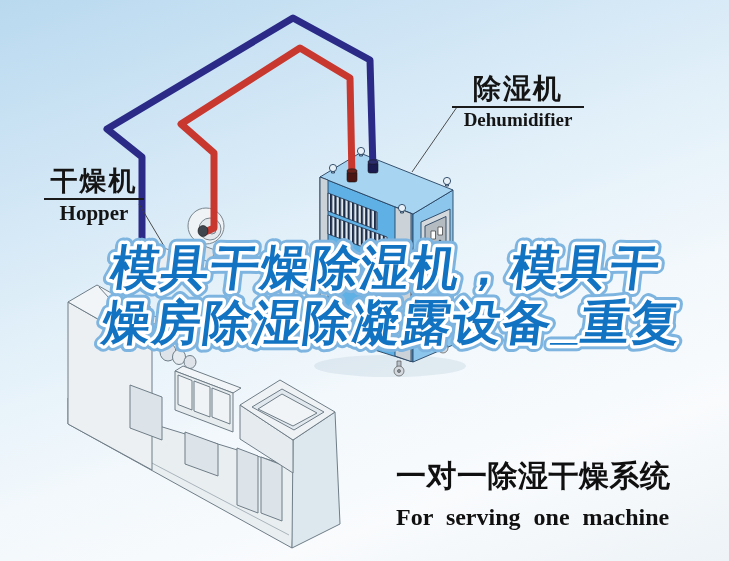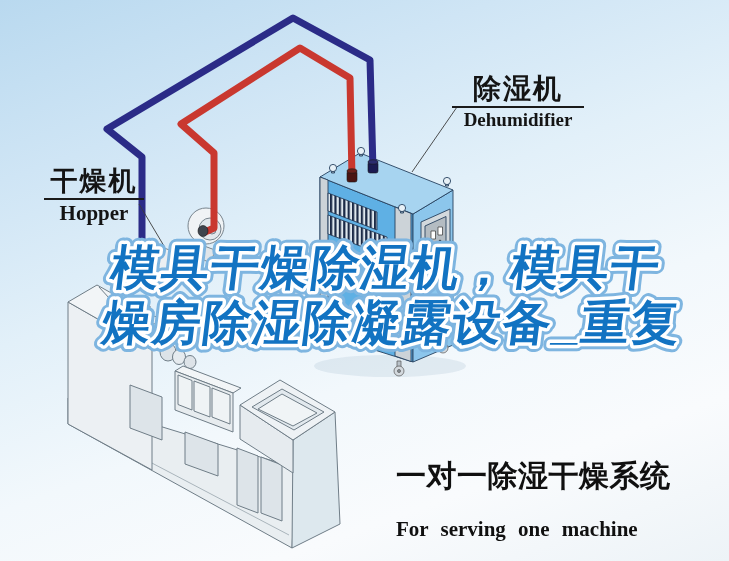--- a/index.html
+++ b/index.html
@@ -14,22 +14,22 @@
     font-family:"Liberation Serif", serif;letter-spacing:2px;}
   .eq-label .en{font-family:"Liberation Serif", serif;font-weight:600;margin-top:2px;}
   #hopper-label{left:44px;top:167px;width:100px;}
   #hopper-label .zh{font-size:27px;}
   #hopper-label .en{font-size:21px;}
   #dehum-label{left:452px;top:74px;width:132px;}
   #dehum-label .zh{font-size:28px;}
   #dehum-label .en{font-size:19px;}
   .caption{position:absolute;left:396px;top:456px;width:292px;text-align:left;color:#101010;}
   .caption .zh{font-size:30px;font-weight:bold;letter-spacing:0.5px;}
-  .caption .en{font-size:21px;font-weight:bold;font-family:"Liberation Serif", serif;
-    word-spacing:7px;margin-top:20px;}
+  .caption .en{font-size:24px;font-weight:bold;font-family:"Liberation Serif", serif;
+    word-spacing:7px;margin-top:7px;}
   .halo{fill:none;stroke:#7eb5e0;stroke-width:13;stroke-linejoin:round;}
   .outl{fill:none;stroke:#ffffff;stroke-width:7;stroke-linejoin:round;}
   .bfill{fill:#1273c2;stroke:none;}
   .bigtext{font-weight:bold;font-size:48px;letter-spacing:2px;text-anchor:middle;}
 </style>
 </head>
 <body>
 
 <div class="stage">
 

